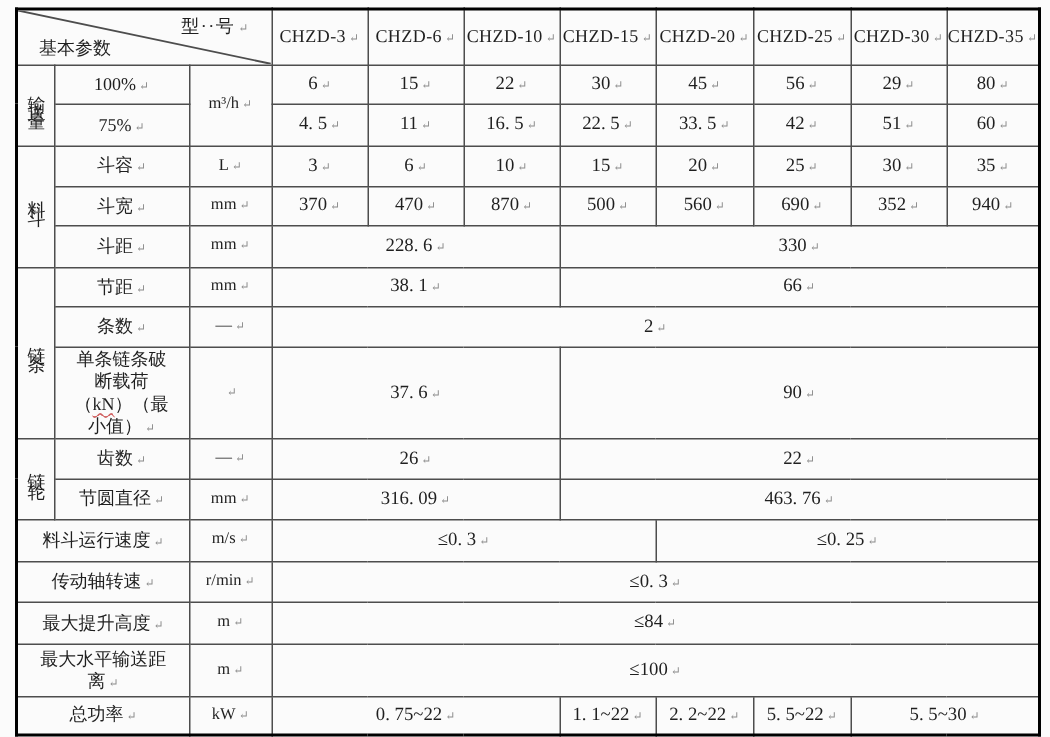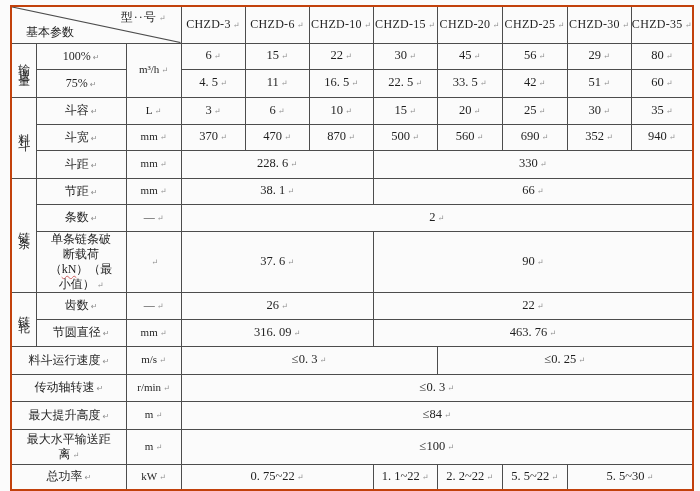--- a/index.html
+++ b/index.html
@@ -10,21 +10,21 @@
     color:#1f1f1f;
     position:relative;
     overflow:hidden;
   }
   .page{position:absolute;left:0;top:0;width:700px;height:491px;background:#fbfbfb;}
   table.spec{
     position:absolute;left:10px;top:5px;
     width:682px;
     border-collapse:collapse;
     table-layout:fixed;
-    border:2px solid #c2410c;
+    border:2px solid #000000;
   }
   td{
     border:1px solid #4d4d4d;
     text-align:center;
     vertical-align:middle;
     padding:0;
     font-size:12px;
     line-height:1.25;
     overflow:hidden;
   }
@@ -48,21 +48,21 @@
     writing-mode:vertical-rl;
     text-orientation:upright;
     letter-spacing:6px;
     font-size:12px;
   }
   td.diag{position:relative;padding:0;}
   td.diag svg{position:absolute;left:0;top:0;width:100%;height:100%;}
   .diag-top{position:absolute;right:14px;top:3px;font-size:12px;letter-spacing:1px;}
   .diag-bottom{position:absolute;left:14px;bottom:3px;font-size:12px;}
   td.model{font-size:12px;letter-spacing:0.3px;}
-  td.label{font-size:12px;padding:0 3px;font-family:Liberation Serif, serif;}
+  td.label{font-size:12px;padding:0 3px;}
   td.label-wide{font-size:12px;padding:0 12px;}
   td.unit{font-size:11px;}
   td.val{font-size:12.5px;}
   .kn-mark{
     text-decoration:underline wavy #d06060 1px;
     text-underline-offset:2px;
   }
 </style>
 </head>
 <body>

